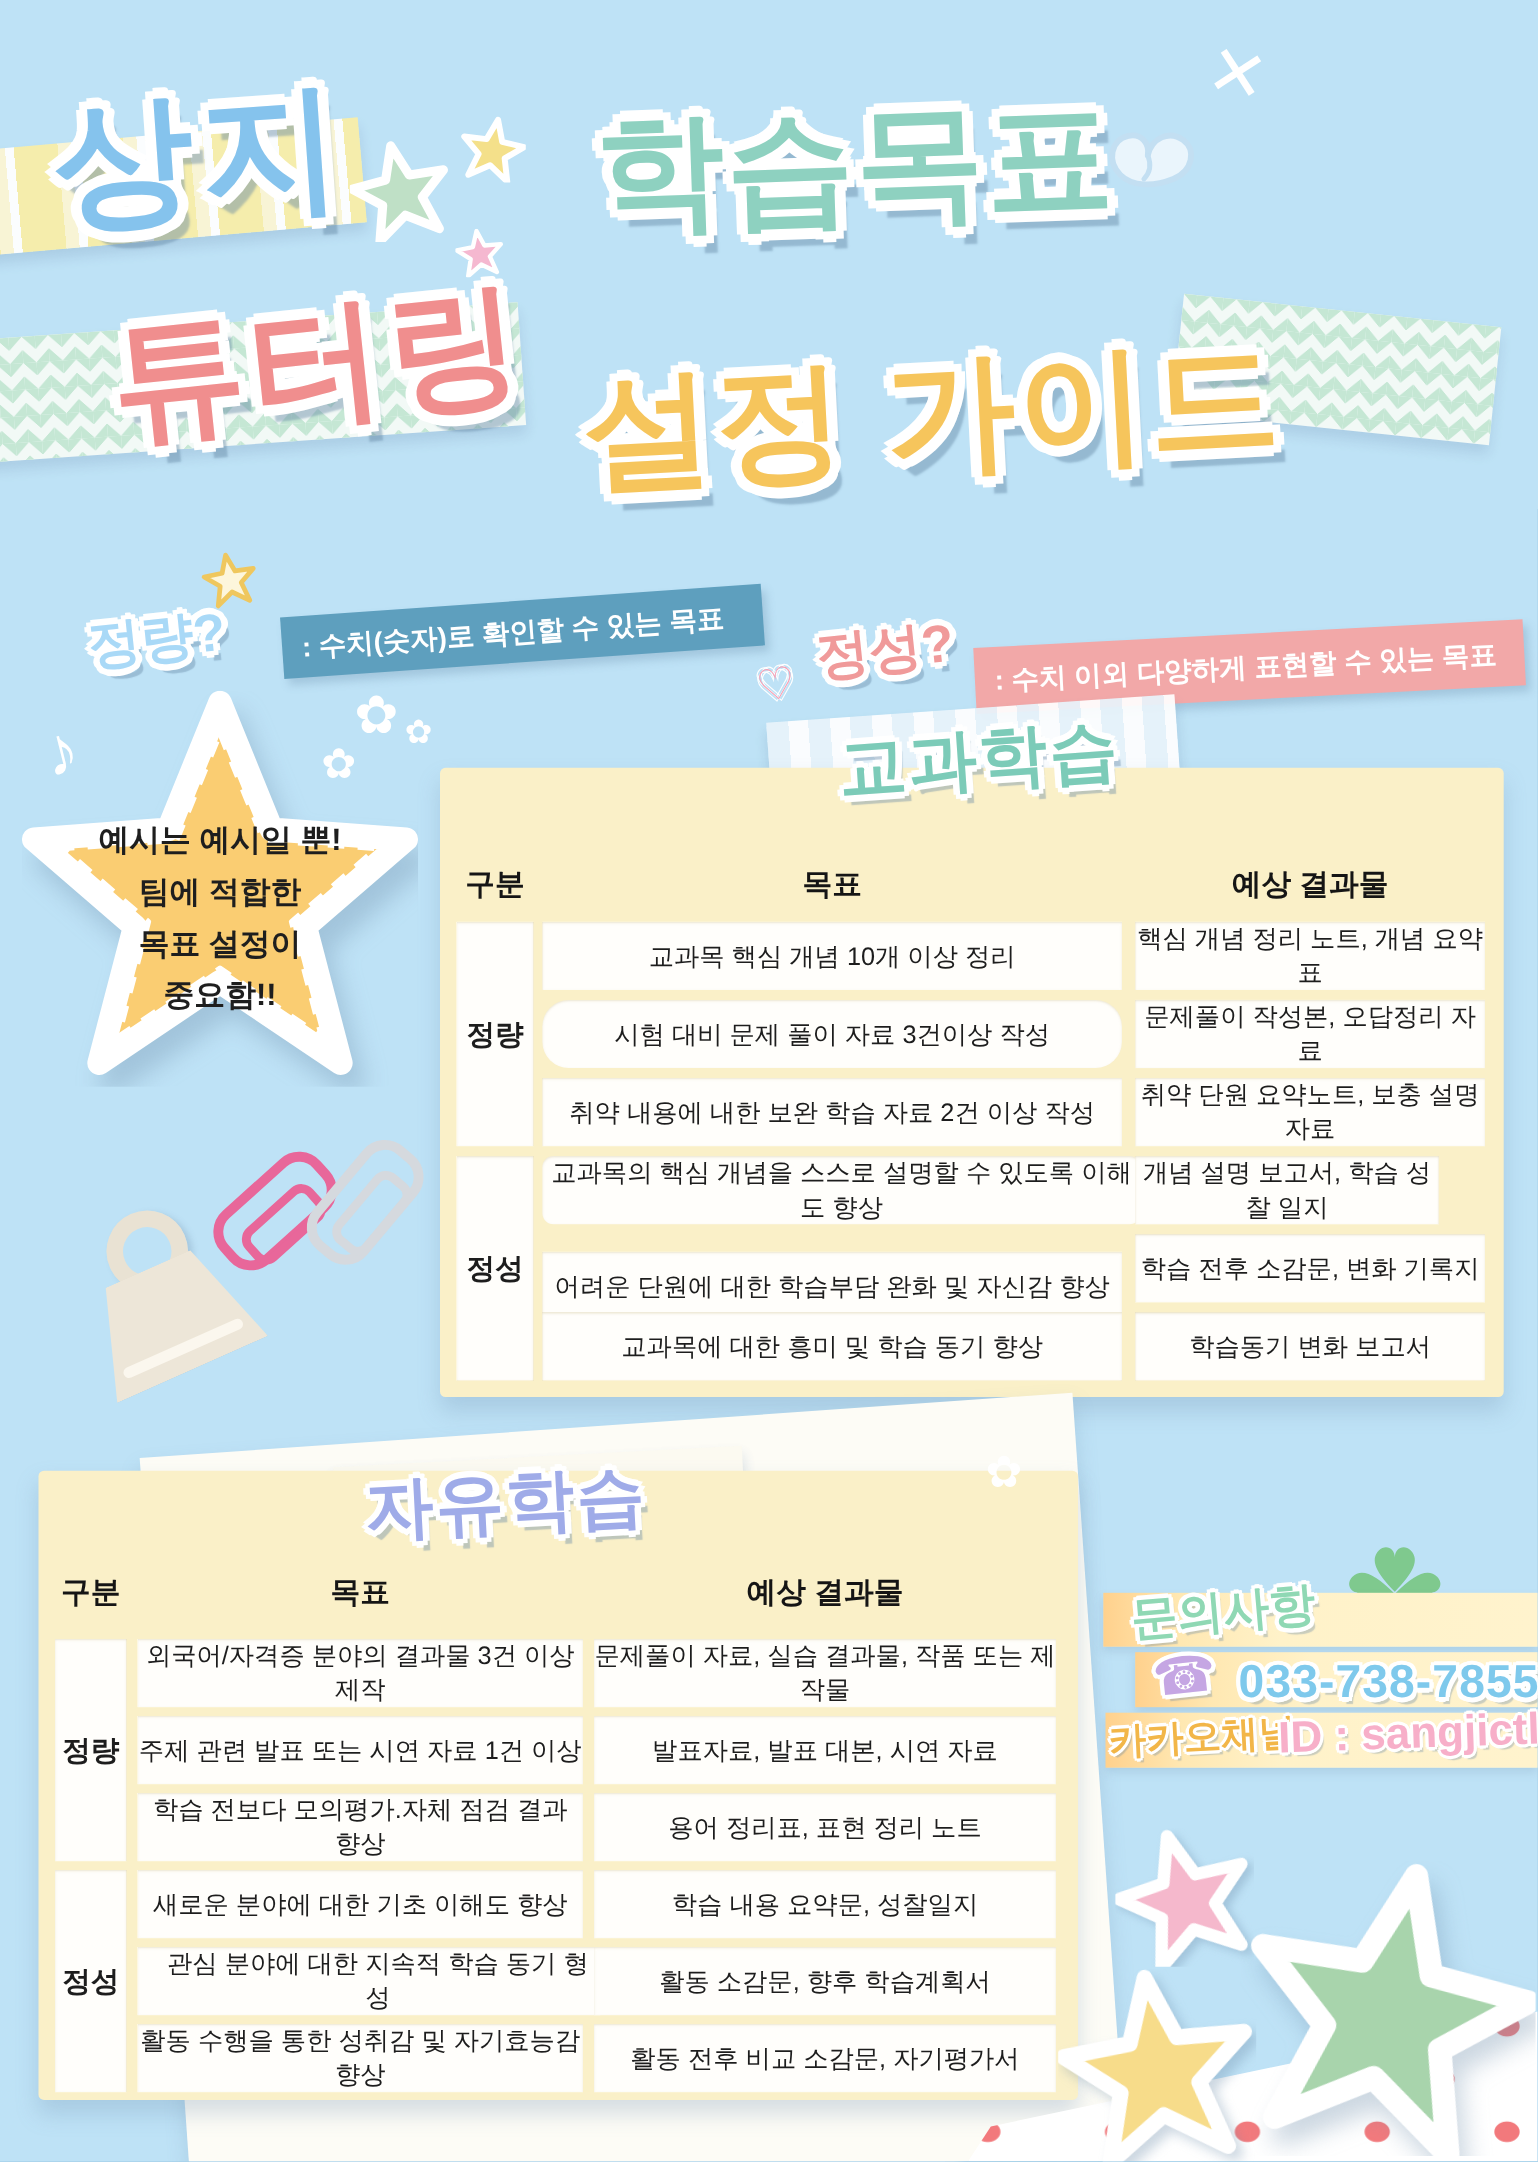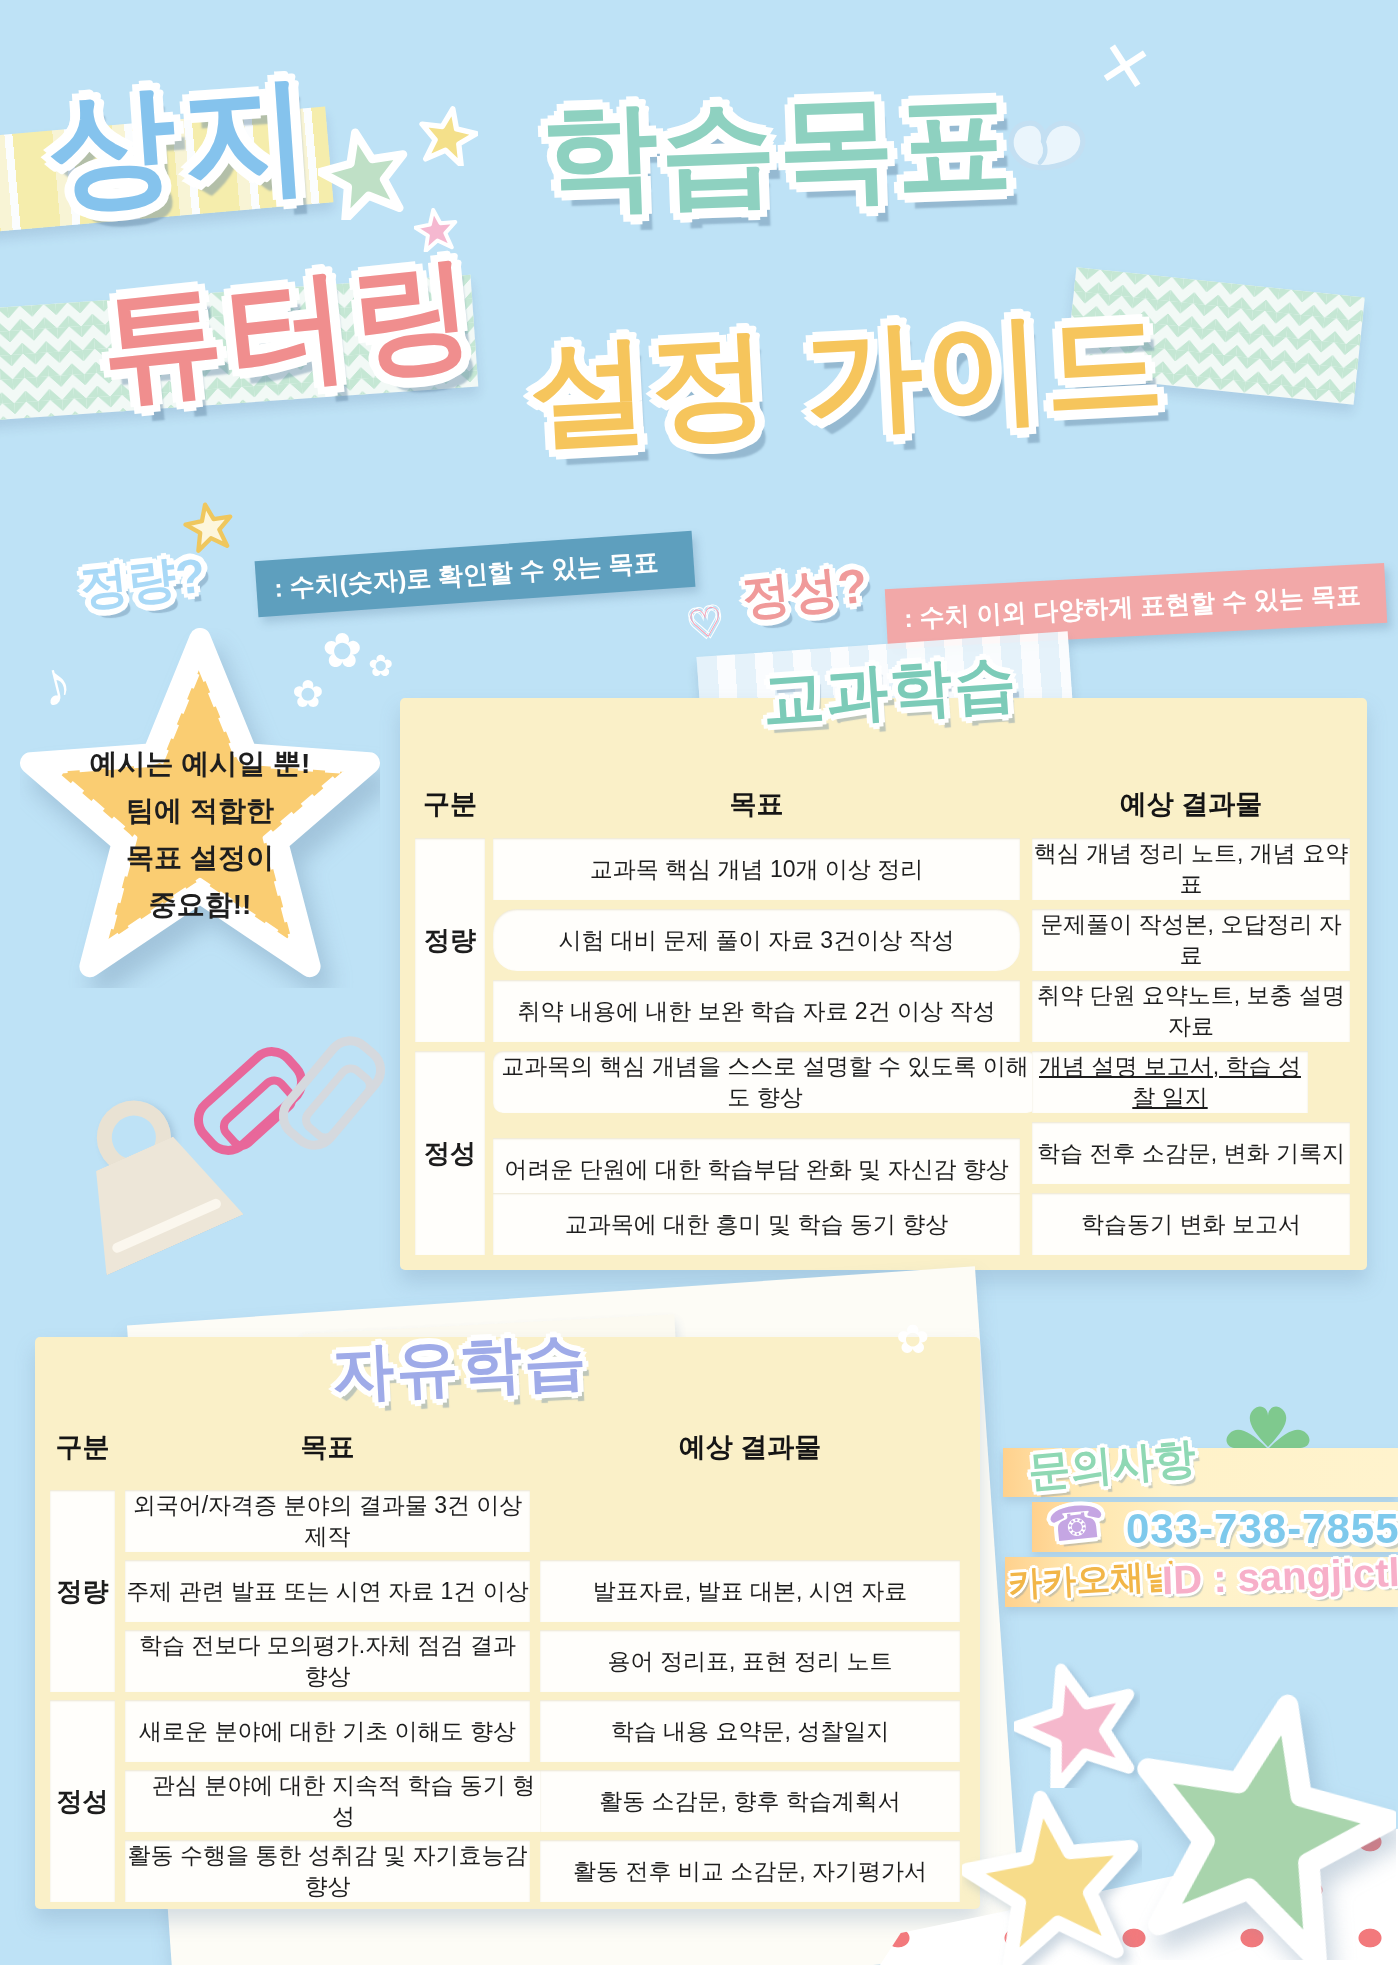--- a/index.html
+++ b/index.html
@@ -122,21 +122,21 @@
     <div class="cell" style="left:93px;top:140px;width:527px;height:62px;">교과목 핵심 개념 10개 이상 정리</div>
     <div class="cell" style="left:93px;top:211px;width:527px;height:62px;border-radius:24px;">시험 대비 문제 풀이 자료 3건이상 작성</div>
     <div class="cell" style="left:93px;top:282px;width:527px;height:62px;">취약 내용에 내한 보완 학습 자료 2건 이상 작성</div>
     <div class="cell" style="left:93px;top:353px;width:544px;height:62px;border-radius:10px;">교과목의 핵심 개념을 스스로 설명할 수 있도록 이해도 향상</div>
     <div class="cell" style="left:93px;top:424px;width:527px;height:62px;margin-top:16px;">어려운 단원에 대한 학습부담 완화 및 자신감 향상</div>
     <div class="cell" style="left:93px;top:495px;width:527px;height:62px;">교과목에 대한 흥미 및 학습 동기 향상</div>
 
     <div class="cell" style="left:632px;top:140px;width:318px;height:62px;">핵심 개념 정리 노트, 개념 요약표</div>
     <div class="cell" style="left:632px;top:211px;width:318px;height:62px;">문제풀이 작성본, 오답정리 자료</div>
     <div class="cell" style="left:632px;top:282px;width:318px;height:62px;">취약 단원 요약노트, 보충 설명 자료</div>
-    <div class="cell" style="left:632px;top:353px;width:276px;height:62px;text-decoration:underline;">개념 설명 보고서, 학습 성찰 일지</div>
+    <div class="cell" style="left:632px;top:353px;width:276px;height:62px;">개념 설명 보고서, 학습 성찰 일지</div>
     <div class="cell" style="left:632px;top:424px;width:318px;height:62px;">학습 전후 소감문, 변화 기록지</div>
     <div class="cell" style="left:632px;top:495px;width:318px;height:62px;">학습동기 변화 보고서</div>
   </div>
   <div class="abs bub o6" style="left:762px;top:660px;font-size:62px;color:#7CCBB8;transform:rotate(-4deg);letter-spacing:2px;">교과학습</div>
 
   <div class="abs clip" style="left:218px;top:1040px;width:46px;height:104px;border-width:9px;border-color:#E8679A;transform:rotate(48deg);"></div>
   <div class="abs clip" style="left:238px;top:1072px;width:24px;height:66px;border-width:8px;border-color:#E8679A;transform:rotate(48deg);border-radius:14px;"></div>
   <div class="abs clip" style="left:300px;top:1032px;width:46px;height:104px;border-width:9px;border-color:#D5D9DE;transform:rotate(40deg);"></div>
   <div class="abs clip" style="left:318px;top:1062px;width:24px;height:66px;border-width:8px;border-color:#D5D9DE;transform:rotate(40deg);border-radius:14px;"></div>
   <div class="abs" style="left:60px;top:1090px;width:190px;height:190px;transform:rotate(-24deg);">
@@ -156,20 +156,21 @@
     <div class="cell gl" style="left:15px;top:153px;width:65px;height:202px;">정량</div>
     <div class="cell gl" style="left:15px;top:363px;width:65px;height:202px;">정성</div>
 
     <div class="cell" style="left:90px;top:153px;width:405px;height:62px;">외국어/자격증 분야의 결과물 3건 이상 제작</div>
     <div class="cell" style="left:90px;top:223px;width:405px;height:62px;">주제 관련 발표 또는 시연 자료 1건 이상</div>
     <div class="cell" style="left:90px;top:293px;width:405px;height:62px;">학습 전보다 모의평가.자체 점검 결과 향상</div>
     <div class="cell" style="left:90px;top:363px;width:405px;height:62px;">새로운 분야에 대한 기초 이해도 향상</div>
     <div class="cell" style="left:90px;top:433px;width:405px;height:62px;padding-left:16px;">관심 분야에 대한 지속적 학습 동기 형성</div>
     <div class="cell" style="left:90px;top:503px;width:405px;height:62px;">활동 수행을 통한 성취감 및 자기효능감 향상</div>
 
+    <div class="cell" style="left:505px;top:153px;width:420px;height:62px;">문제풀이 자료, 실습 결과물, 작품 또는 제작물</div>
     <div class="cell" style="left:505px;top:223px;width:420px;height:62px;">발표자료, 발표 대본, 시연 자료</div>
     <div class="cell" style="left:505px;top:293px;width:420px;height:62px;">용어 정리표, 표현 정리 노트</div>
     <div class="cell" style="left:505px;top:363px;width:420px;height:62px;">학습 내용 요약문, 성찰일지</div>
     <div class="cell" style="left:505px;top:433px;width:420px;height:62px;">활동 소감문, 향후 학습계획서</div>
     <div class="cell" style="left:505px;top:503px;width:420px;height:62px;">활동 전후 비교 소감문, 자기평가서</div>
   </div>
   <div class="abs bub o6" style="left:332px;top:1336px;font-size:62px;color:#9FABE8;transform:rotate(-3deg);letter-spacing:2px;">자유학습</div>
   <div class="abs doodle" style="left:896px;top:1316px;font-size:40px;">✿</div>
 
   <svg class="abs" style="left:1216px;top:1396px;" width="104" height="104" viewBox="0 0 100 100" fill="#7FC98E" style2="">

